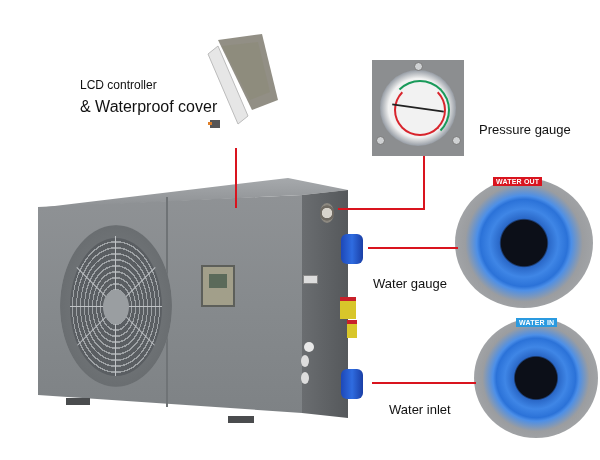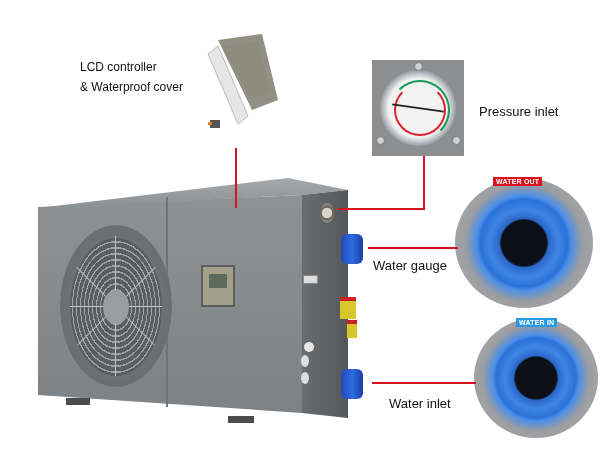--- a/index.html
+++ b/index.html
@@ -1,18 +1,18 @@
 <!DOCTYPE html>
 <html><head>
 <meta charset="utf-8">
 <style>
   html, body { margin:0; padding:0; background:#ffffff; }
   body { width:600px; height:460px; position:relative; overflow:hidden; font-family:"Liberation Sans", sans-serif; }
   .abs { position:absolute; }
-  .label { position:absolute; color:#111; white-space:nowrap; }
+  .label { position:absolute; color:#111; white-space:nowrap;margin-top:18px; }
   .red-line { position:absolute; background:#d9141e; }
 
   
   .unit-front { position:absolute; left:38px; top:195px; width:264px; height:218px;
     background:linear-gradient(180deg,#8f9295 0%,#868a8d 50%,#7e8285 100%);
     clip-path: polygon(0 12px, 264px 0, 264px 218px, 0 200px); }
   .unit-top { position:absolute; left:38px; top:178px; width:310px; height:30px;
     background:linear-gradient(180deg,#a6a9ac,#8d9093);
     clip-path: polygon(0 30px, 250px 0, 310px 12px, 264px 17px); }
   .unit-side { position:absolute; left:302px; top:178px; width:46px; height:245px;
@@ -88,37 +88,37 @@
 <div class="photo-cover">
   <svg width="80" height="110" viewBox="0 0 80 110">
     <polygon points="8,22 18,14 48,84 38,92" fill="#e6e6e6" stroke="#bcbcbc"></polygon>
     <polygon points="18,8 62,2 78,68 52,78" fill="#6e6a5c" opacity="0.75"></polygon>
     <polygon points="22,14 58,10 70,60 50,68" fill="#8c8a78" opacity="0.6"></polygon>
     <rect x="10" y="88" width="10" height="8" fill="#555"></rect>
     <rect x="8" y="90" width="4" height="3" fill="#e0802a"></rect>
   </svg>
 </div>
 <div class="label" style="left:80px;top:60px;font-size:12px;">LCD controller</div>
-<div class="label" style="left:80px;top:80px;font-size:12px;">&amp; Waterproof cover</div>
+<div class="label" style="left:80px;top:80px;font-size:16px;">&amp; Waterproof cover</div>
 <div class="red-line" style="left:235px;top:148px;width:2px;height:60px;"></div>
 
 <div class="gauge-photo">
   <div class="gauge-outer"></div>
   <div class="gauge-arc-g"></div>
   <div class="gauge-arc-r"></div>
   <div class="gauge-needle"></div>
   <div class="bolt" style="left:42px;top:2px;"></div>
   <div class="bolt" style="left:4px;top:76px;"></div>
   <div class="bolt" style="left:80px;top:76px;"></div>
 </div>
-<div class="label" style="left:479px;top:104px;font-size:13px;">Pressure inlet</div>
+<div class="label" style="left:479px;top:104px;font-size:13px;">Pressure gauge</div>
 <div class="red-line" style="left:423px;top:156px;width:2px;height:54px;"></div>
 <div class="red-line" style="left:338px;top:208px;width:87px;height:2px;"></div>
 
 <div class="pipe-photo" style="left:455px;top:178px;width:138px;height:130px;"></div>
 <div class="pipe-badge" style="left:493px;top:177px;background:#d9141e;">WATER OUT</div>
 <div class="red-line" style="left:368px;top:247px;width:90px;height:2px;"></div>
 <div class="label" style="left:373px;top:258px;font-size:13px;">Water gauge</div>
 
 <div class="pipe-photo" style="left:474px;top:318px;width:124px;height:120px;"></div>
 <div class="pipe-badge" style="left:516px;top:318px;background:#2a9ae0;">WATER IN</div>
 <div class="red-line" style="left:372px;top:382px;width:104px;height:2px;"></div>
-<div class="label" style="left:389px;top:396px;font-size:13px;">Water inlet</div>
+<div class="label" style="left:389px;top:384px;font-size:13px;">Water inlet</div>
 
 </body></html>

